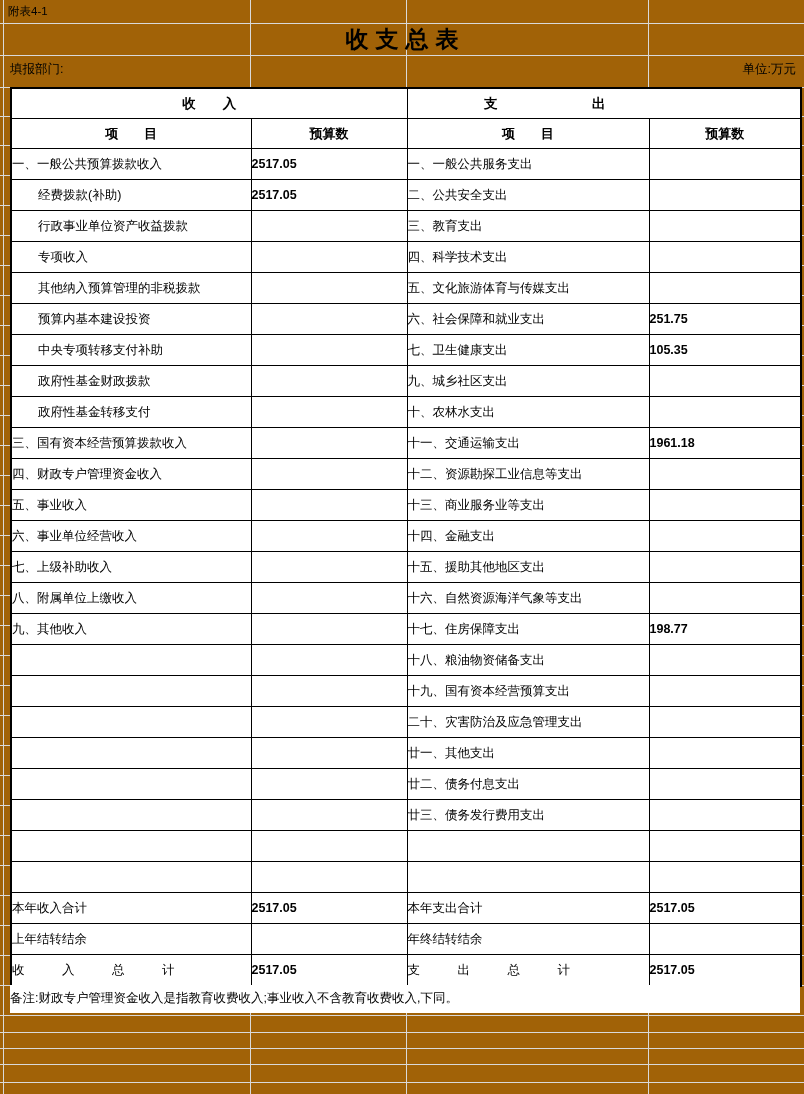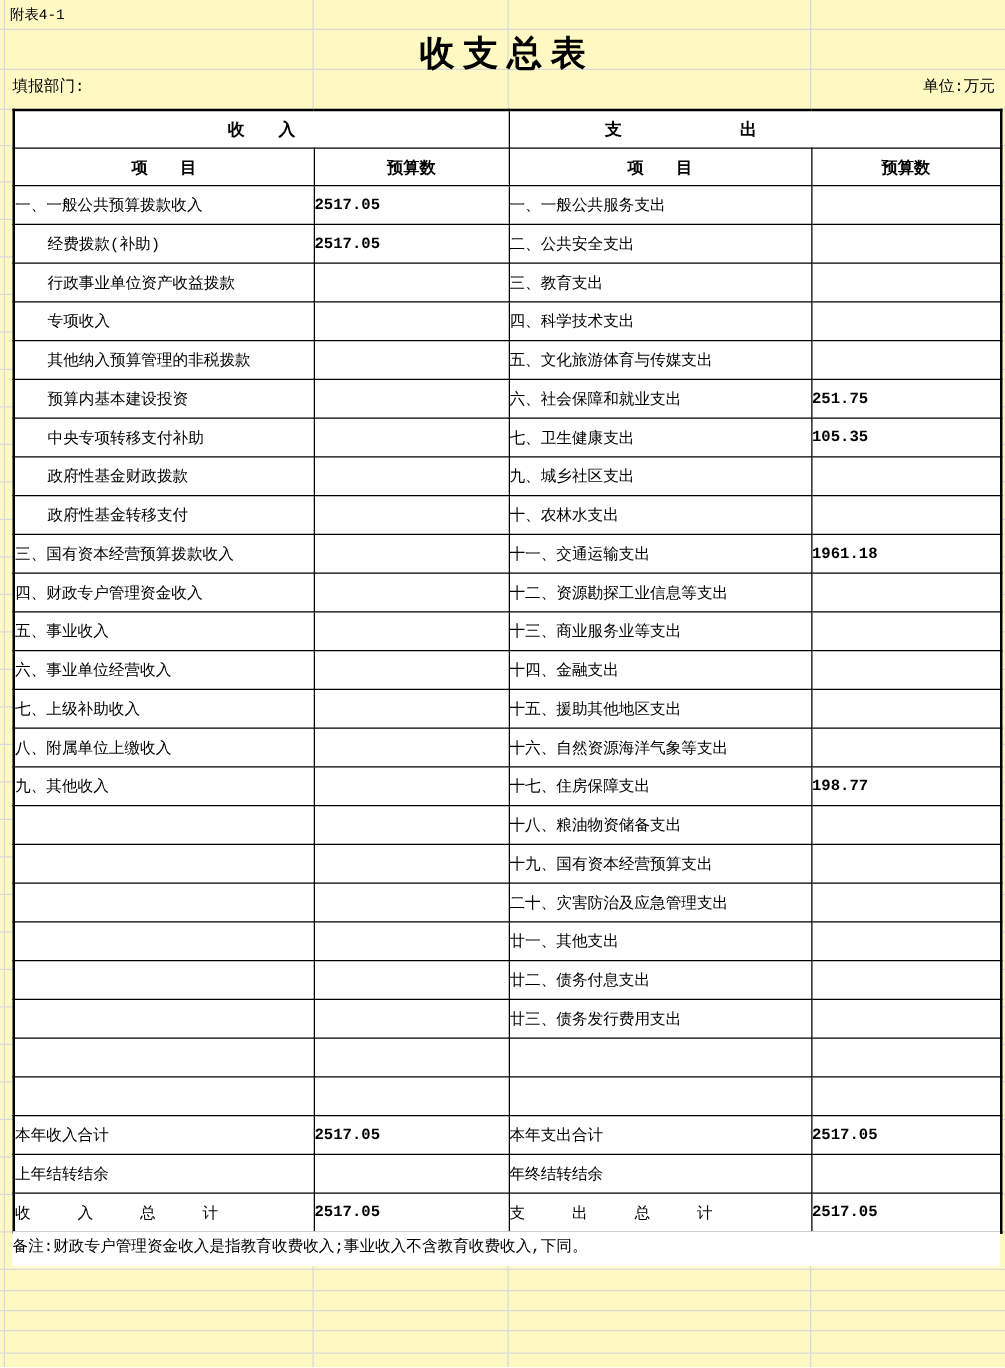--- a/index.html
+++ b/index.html
@@ -1,27 +1,27 @@
 <!DOCTYPE html>
 <html><head>
 <meta charset="utf-8">
 <style>
   html,body { margin:0; padding:0; background:#fff; }
   .page {
-    position:relative; width:804px; height:1094px; background:#fef9c3;
-    font-family:Liberation Mono, monospace; color:#000; overflow:hidden;
+    position:relative; width:804px; height:1094px; background:#a16207;
+    font-family:Liberation Sans, sans-serif; color:#000; overflow:hidden;
   }
   
   .gl-h { position:absolute; left:0; width:804px; height:1px; background:#d9d9d9; z-index:0; }
   .gl-v { position:absolute; top:0; width:1px; height:1094px; background:#d9d9d9; z-index:0; }
 
   .sheet-label { position:absolute; top:4px; left:8px; font-size:11.5px; z-index:2; }
   .title {
     position:absolute; top:24px; left:0; width:804px; box-sizing:border-box;
-    text-align:center; font-size:28px; font-weight:bold; letter-spacing:7px; padding-left:7px; z-index:2;
+    text-align:center; font-size:23px; font-weight:bold; letter-spacing:7px; padding-left:7px; z-index:2;
   }
   .meta {
     position:absolute; top:61px; left:10px; width:786px; display:flex;
     justify-content:space-between; font-size:12.5px; z-index:2;
   }
 
   table.budget {
     position:absolute; top:87px; left:10px; width:790px;
     border-collapse:collapse; table-layout:fixed; background:#fff; z-index:1;
   }

